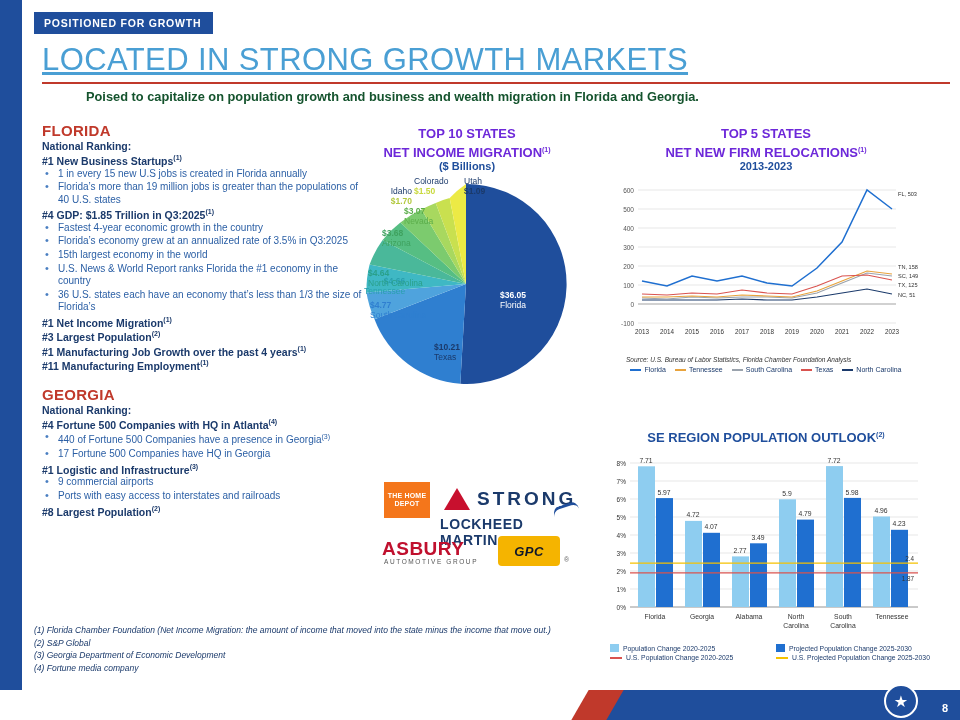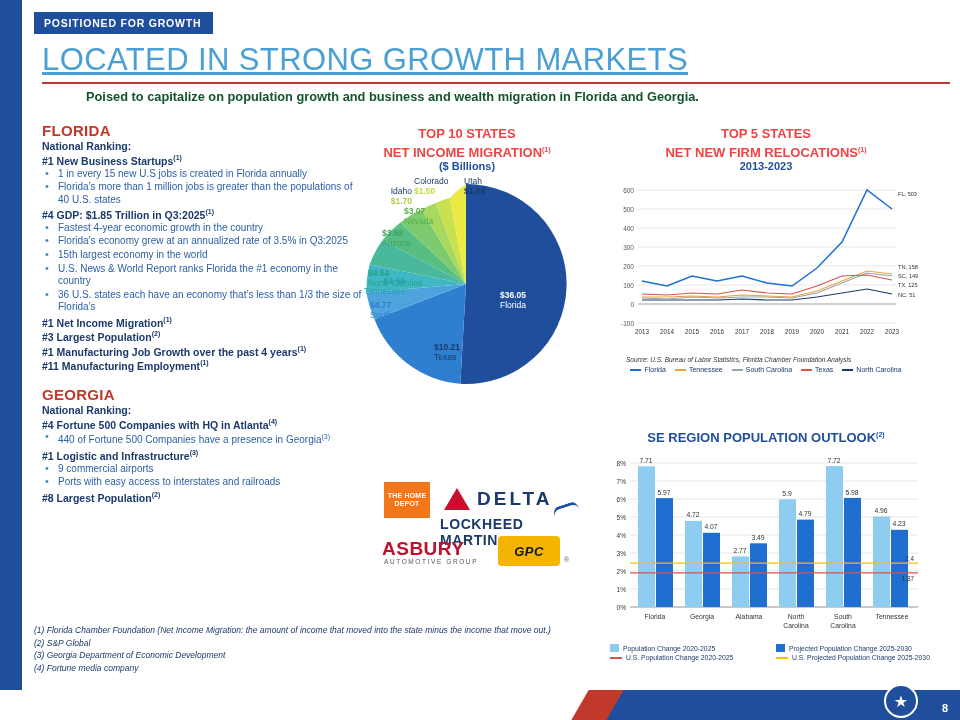--- a/index.html
+++ b/index.html
@@ -101,21 +101,21 @@
 
   
   .footnotes {
     position: absolute; left: 34px; top: 624px; font-size: 8.5px;
     font-style: italic; color: #1b3a6b; line-height: 12.5px;
   }
 
   
   .pie-block { position: absolute; left: 352px; top: 126px; width: 230px; }
   .chart-title {
-    text-align: center; font-size: 13px; font-weight: bold; color: #ef4444;
+    text-align: center; font-size: 13px; font-weight: bold; color: #6d28d9;
     line-height: 15.5px;
   }
   .chart-sub { text-align: center; font-size: 11px; font-weight: bold; color: #1f4e9c; }
   .pie-wrap { position: relative; width: 230px; height: 230px; margin-top: 8px; }
   .pie-lbl { position: absolute; font-size: 8.5px; line-height: 10px; }
   .pie-lbl.white { color: #ffffff; }
   .pie-lbl b { font-weight: bold; }
 
   
   .line-block { position: absolute; left: 596px; top: 126px; width: 340px; }
@@ -180,21 +180,21 @@
 <div class="col-left">
 
   <div class="state-h">FLORIDA</div>
   <div class="nat-rank">National Ranking:</div>
 
   <div class="rank-line">
     <span>#1 New Business Startups</span><sup>(1)</sup>
   </div>
   <ul class="bullets">
     <li>1 in every 15 new U.S jobs is created in Florida annually</li>
-    <li>Florida’s more than 1 million jobs is greater than the populations of 40 U.S. states</li>
+    <li>Florida’s more than 19 million jobs is greater than the populations of 40 U.S. states</li>
   </ul>
 
   <div class="rank-line">
     <span>#4 GDP: $1.85 Trillion in Q3:2025</span><sup>(1)</sup>
   </div>
   <ul class="bullets">
     <li>Fastest 4-year economic growth in the country</li>
     <li>Florida’s economy grew at an annualized rate of 3.5% in Q3:2025</li>
     <li>15th largest economy in the world</li>
     <li>U.S. News &amp; World Report ranks Florida the #1 economy in the country</li>
@@ -216,41 +216,42 @@
 
   <div class="ga-block">
     <div class="state-h">GEORGIA</div>
     <div class="nat-rank">National Ranking:</div>
 
     <div class="rank-line">
       <span>#4 Fortune 500 Companies with HQ in Atlanta</span><sup>(4)</sup>
     </div>
     <ul class="bullets">
       <li><span>440 of Fortune 500 Companies have a presence in Georgia</span><sup>(3)</sup></li>
+      <li>17 Fortune 500 Companies have HQ in Georgia</li>
     </ul>
 
     <div class="rank-line">
       <span>#1 Logistic and Infrastructure</span><sup>(3)</sup>
     </div>
     <ul class="bullets">
       <li>9 commercial airports</li>
       <li>Ports with easy access to interstates and railroads</li>
     </ul>
 
     <div class="rank-line">
       <span>#8 Largest Population</span><sup>(2)</sup>
     </div>
   </div>
 </div>
 
 <div class="logos">
   <div class="logo-hd">THE HOME DEPOT</div>
   <div class="logo-delta">
     <span class="delta-tri"></span>
-    <span class="delta-word">DELTA</span>
+    <span class="delta-word">STRONG</span>
   </div>
   <div class="logo-lm">LOCKHEED MARTIN</div>
   <div class="lm-swoosh"></div>
   <div class="logo-asbury">ASBURY</div>
   <div class="logo-asbury-sub">AUTOMOTIVE GROUP</div>
   <div class="logo-gpc">
       <span>GPC</span>
     </div>
   <div class="gpc-r">®</div>
 </div>

